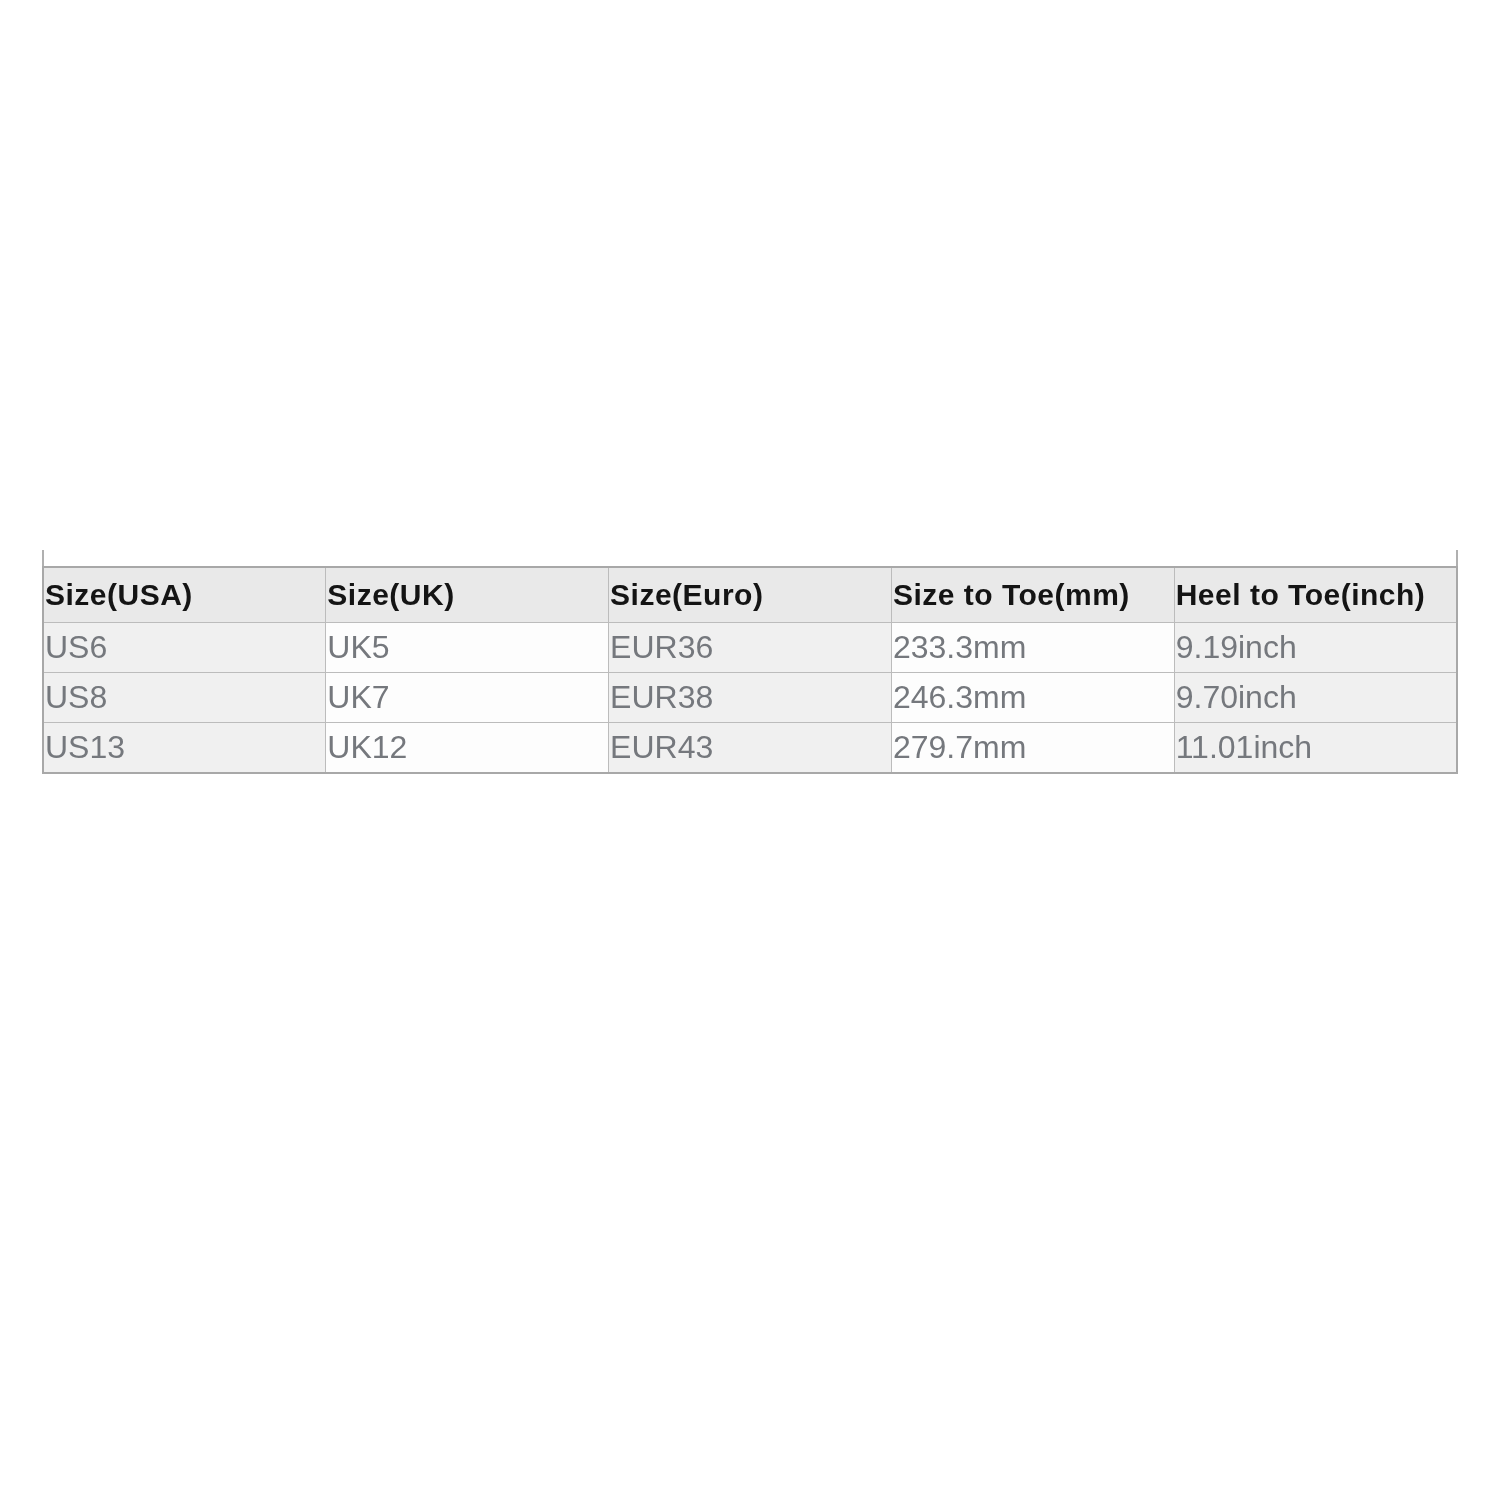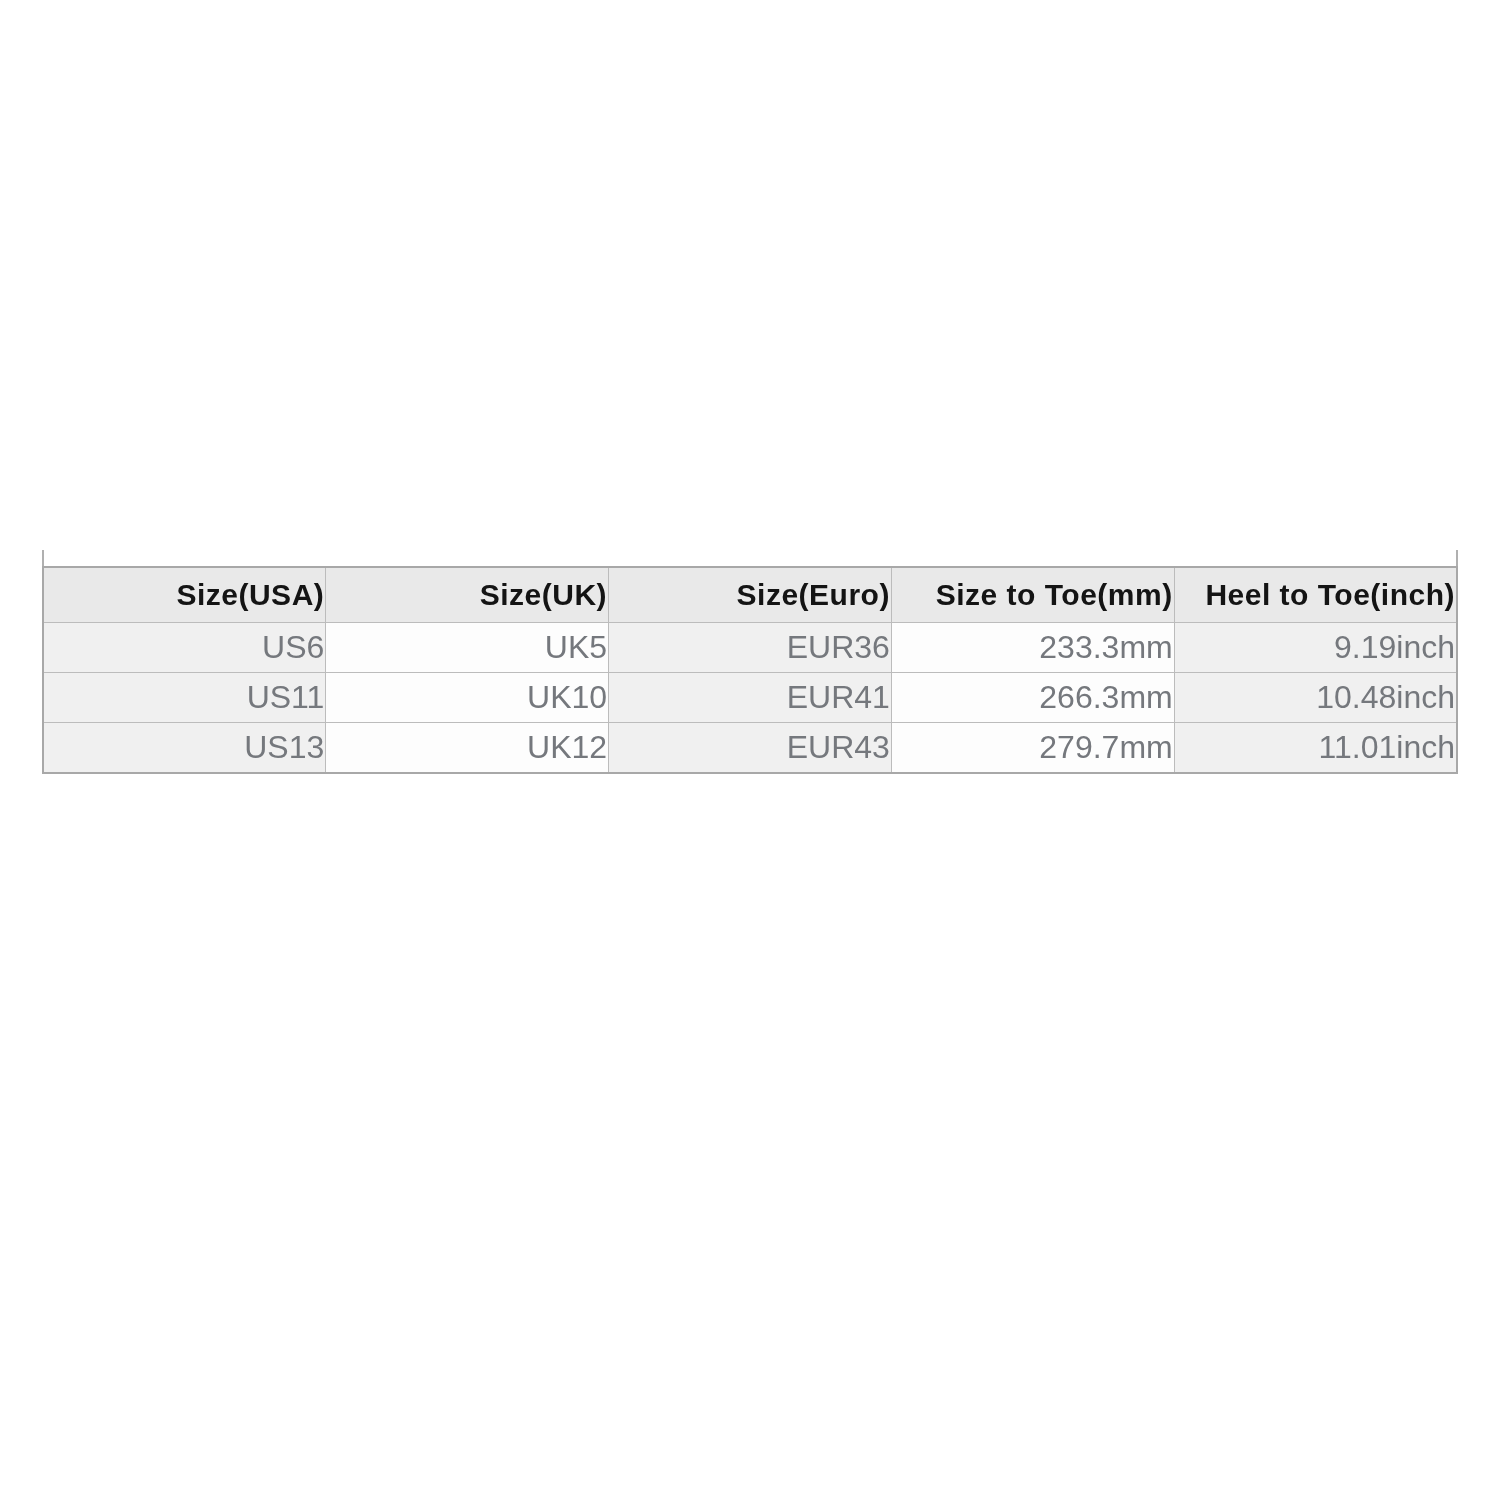--- a/index.html
+++ b/index.html
@@ -33,21 +33,21 @@
   .corner-tick.right { right: 0; }
 
   table.size-chart {
     width: 100%;
     border-collapse: collapse;
     table-layout: fixed;
     border: 2px solid #a8a8a8;
   }
   .size-chart th, .size-chart td {
     border: 1px solid #bcbcbc;
-    text-align: right;
+    text-align: left;
     vertical-align: middle;
     overflow: hidden;
     white-space: nowrap;
   }
   .size-chart th {
     height: 52px;
     background: #e9e9e9;
     color: #141414;
     font-size: 30px;
     font-weight: bold;
@@ -83,25 +83,25 @@
       </thead>
       <tbody>
         <tr>
           <td class="shaded">US6</td>
           <td>UK5</td>
           <td class="shaded">EUR36</td>
           <td>233.3mm</td>
           <td class="shaded">9.19inch</td>
         </tr>
         <tr>
-          <td class="shaded">US11</td>
-          <td>UK10</td>
-          <td class="shaded">EUR41</td>
-          <td>266.3mm</td>
-          <td class="shaded">10.48inch</td>
+          <td class="shaded">US8</td>
+          <td>UK7</td>
+          <td class="shaded">EUR38</td>
+          <td>246.3mm</td>
+          <td class="shaded">9.70inch</td>
         </tr>
         <tr>
           <td class="shaded">US13</td>
           <td>UK12</td>
           <td class="shaded">EUR43</td>
           <td>279.7mm</td>
           <td class="shaded">11.01inch</td>
         </tr>
       </tbody>
     </table>

